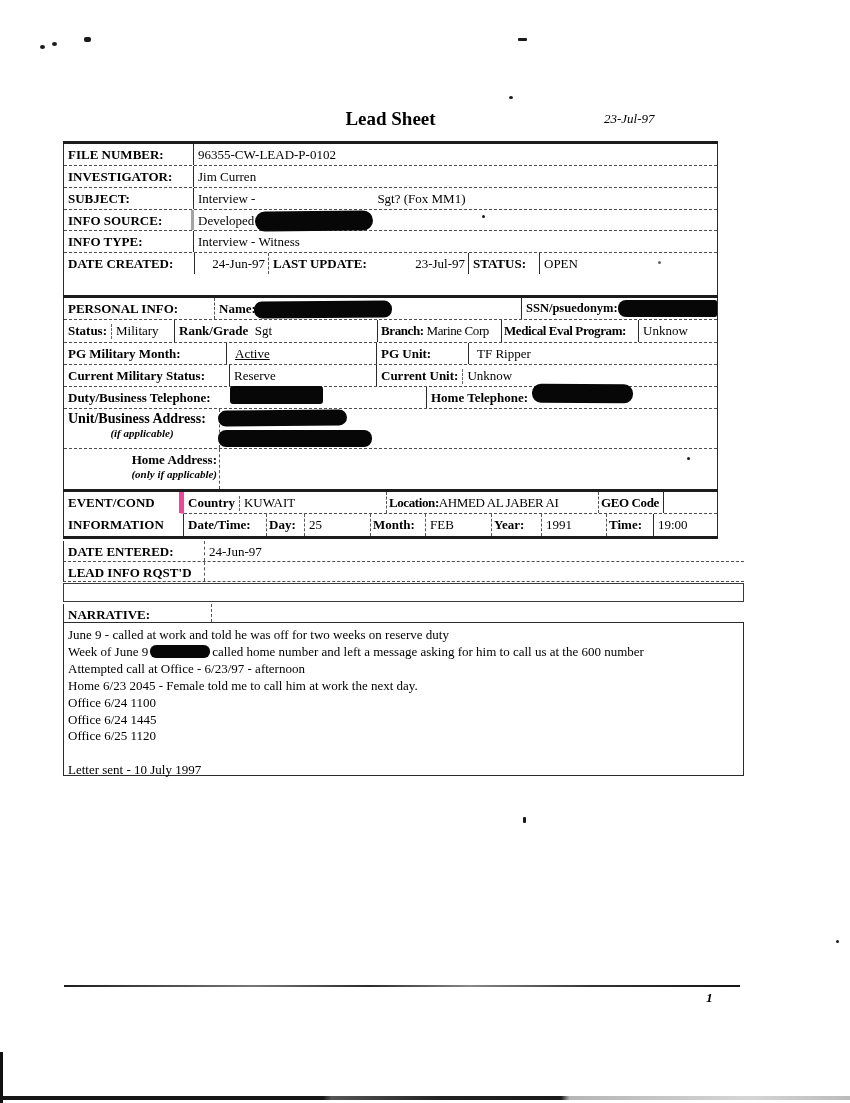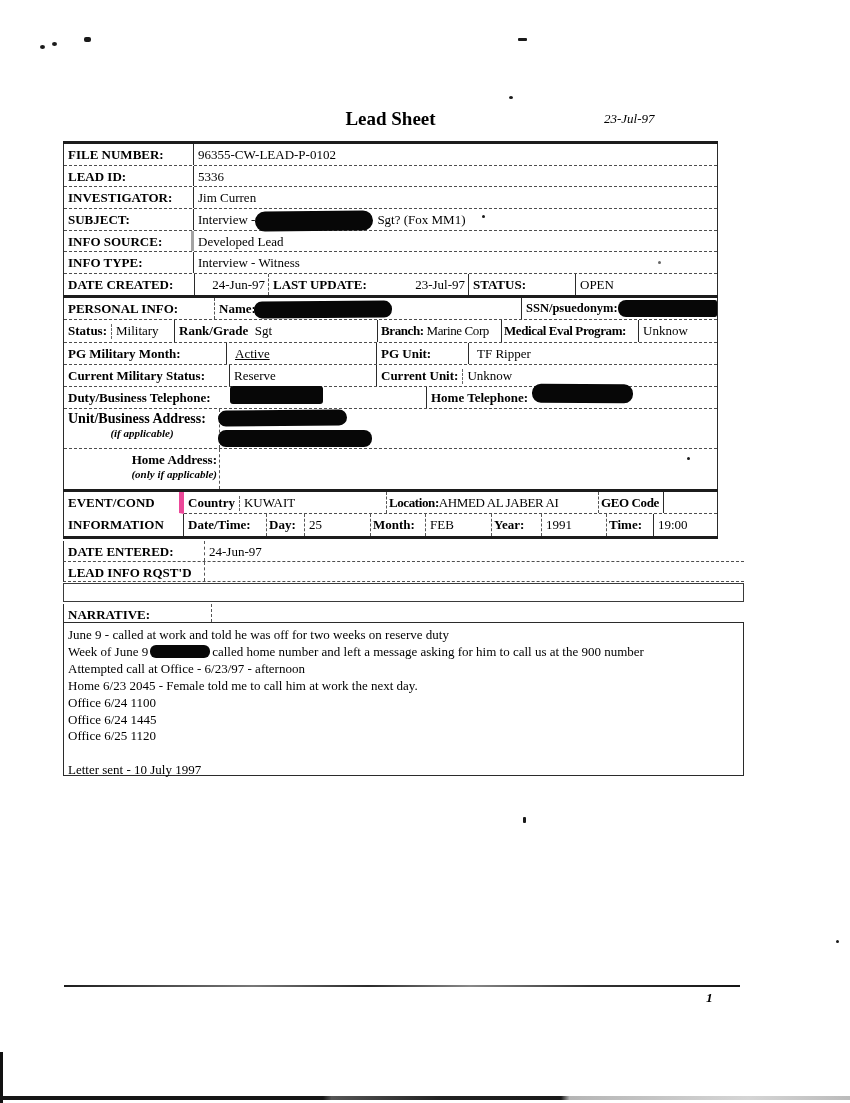--- a/index.html
+++ b/index.html
@@ -50,24 +50,20 @@
   <div class="hline" style="left:63px;top:141px;width:655px;height:3px;"></div>
   <div class="hline" style="left:63px;top:295px;width:655px;height:3px;"></div>
   <div class="hline" style="left:63px;top:489px;width:655px;height:3px;"></div>
   <div class="hline" style="left:63px;top:536px;width:655px;height:3px;"></div>
 
   <div class="sec" style="left:63px;top:144px;width:655px;height:151px;">
     <div class="row" style="height:22px;">
       <div class="cell lbl" style="width:130px;border-right:1px solid #2b2b2b;">FILE NUMBER:</div>
       <div class="cell val" style="flex:1;">96355-CW-LEAD-P-0102</div>
     </div>
-    <div class="row" style="height:21px;">
-      <div class="cell lbl" style="width:130px;border-right:1px solid #2b2b2b;">LEAD ID:</div>
-      <div class="cell val" style="flex:1;">5336</div>
-    </div>
     <div class="row" style="height:22px;">
       <div class="cell lbl" style="width:130px;border-right:1px solid #2b2b2b;">INVESTIGATOR:</div>
       <div class="cell val" style="flex:1;">Jim Curren</div>
     </div>
     <div class="row" style="height:22px;">
       <div class="cell lbl" style="width:130px;border-right:1px solid #2b2b2b;">SUBJECT:</div>
       <div class="cell val" style="flex:1;"><span>Interview -</span><span style="display:inline-block;width:122px;"></span><span>Sgt? (Fox MM1)</span></div>
     </div>
     <div class="row" style="height:21px;">
       <div class="cell lbl" style="width:130px;border-right:3px solid #a3a3a3;">INFO SOURCE:</div>
@@ -76,21 +72,21 @@
     <div class="row" style="height:22px;">
       <div class="cell lbl" style="width:130px;border-right:1px solid #2b2b2b;">INFO TYPE:</div>
       <div class="cell val" style="flex:1;">Interview - Witness</div>
     </div>
     <div class="row" style="height:21px;">
       <div class="cell lbl" style="width:130px;">DATE CREATED:</div>
       <div class="cell val right" style="width:74px;border-left:1px solid #2b2b2b;">24-Jun-97</div>
       <div class="cell lbl bld" style="width:113px;font-family:Liberation Serif, serif;">LAST UPDATE:</div>
       <div class="cell val right" style="width:87px;">23-Jul-97</div>
       <div class="cell lbl bl" style="width:71px;">STATUS:</div>
-      <div class="cell val bl" style="flex:1;margin-left:36px;">OPEN</div>
+      <div class="cell val bl" style="flex:1;">OPEN</div>
     </div>
   </div>
 
   <div class="sec" style="left:63px;top:298px;width:655px;height:191px;">
     <div class="row" style="height:22px;">
       <div class="cell lbl" style="width:150px;">PERSONAL INFO:</div>
       <div class="cell lbl bld" style="width:307px;">Name:</div>
       <div class="cell lbl bl" style="flex:1;font-size:12.5px;">SSN/psuedonym:</div>
     </div>
     <div class="row" style="height:23px;">
@@ -162,21 +158,21 @@
     <div class="cell bld" style="flex:1;"></div>
   </div>
   <div class="abs" style="left:63px;top:583px;width:681px;height:19px;border:1px solid #3a3a3a;"></div>
   <div class="abs" style="left:63px;top:604px;width:681px;height:18px;border-left:1px solid #2b2b2b;display:flex;">
     <div class="cell lbl" style="width:147px;">NARRATIVE:</div>
     <div class="cell bld" style="flex:1;"></div>
   </div>
 
   <div class="abs" style="left:63px;top:622px;width:681px;height:154px;border:1px solid #2b2b2b;padding:4px 4px 0 4px;">
     <div class="nline">June 9 - called at work and told he was off for two weeks on reserve duty</div>
-    <div class="nline"><span>Week of June 9</span><span class="inline-redact" style="width:60px;"></span><span>called home number and left a message asking for him to call us at the 900 number</span></div>
+    <div class="nline"><span>Week of June 9</span><span class="inline-redact" style="width:60px;"></span><span>called home number and left a message asking for him to call us at the 600 number</span></div>
     <div class="nline">Attempted call at Office - 6/23/97 - afternoon</div>
     <div class="nline">Home 6/23 2045 - Female told me to call him at work the next day.</div>
     <div class="nline">Office 6/24 1100</div>
     <div class="nline">Office 6/24 1445</div>
     <div class="nline">Office 6/25 1120</div>
     <div class="nline" style="height:16.9px;"></div>
     <div class="nline">Letter sent - 10 July 1997</div>
   </div>
 
   <div class="redact" style="left:255px;top:211px;width:118px;height:20px;border-radius:10px;transform:rotate(-0.6deg);"></div>

